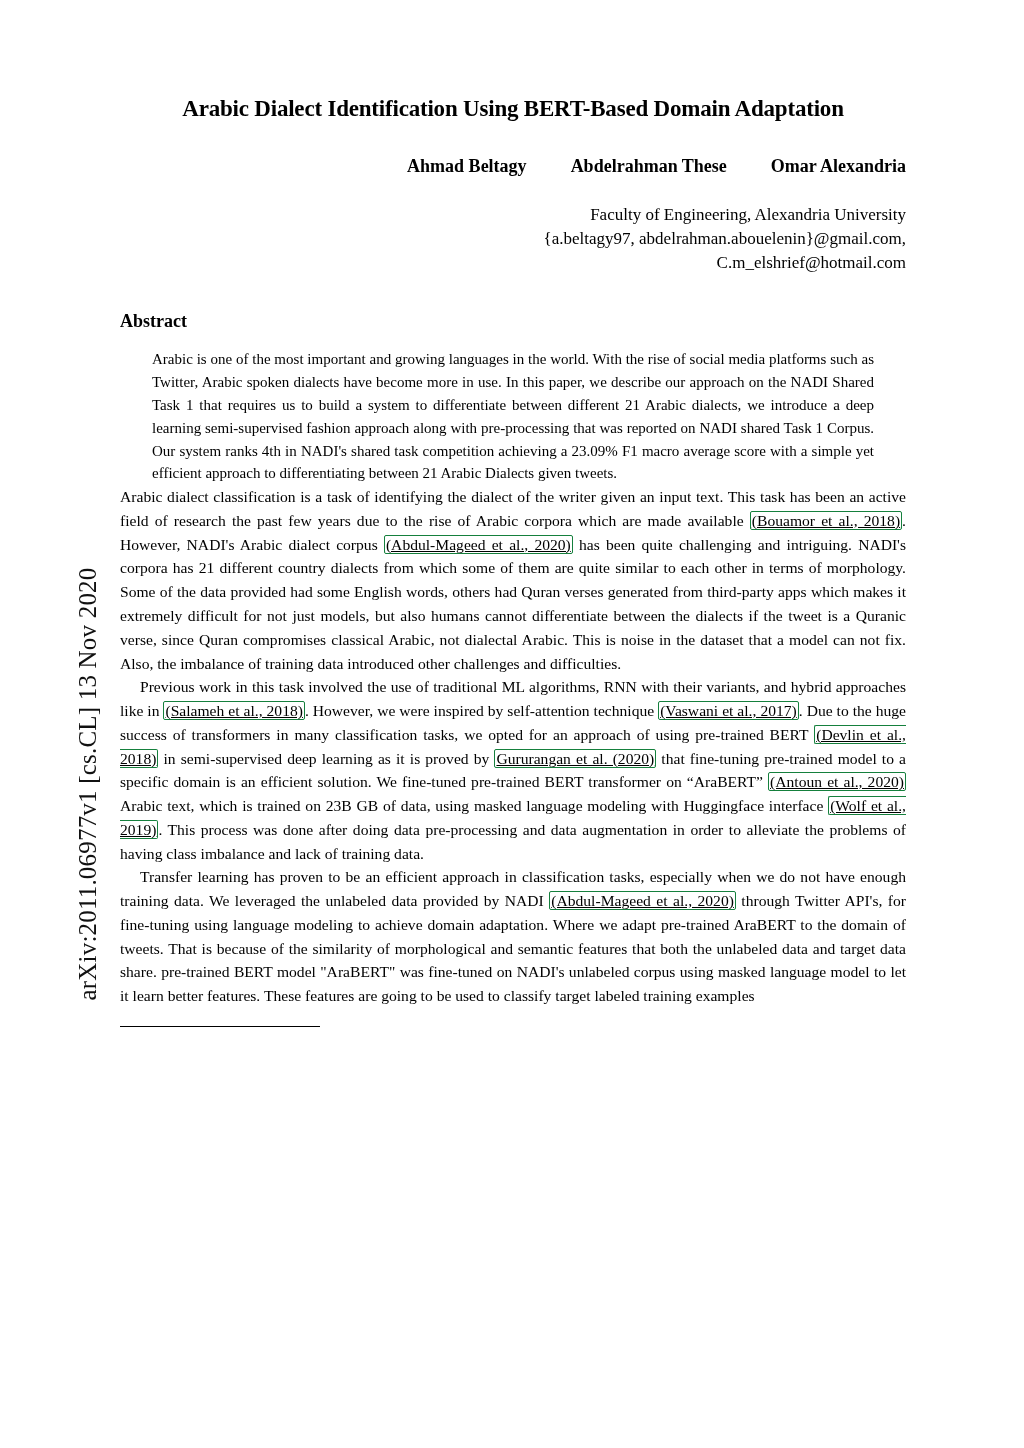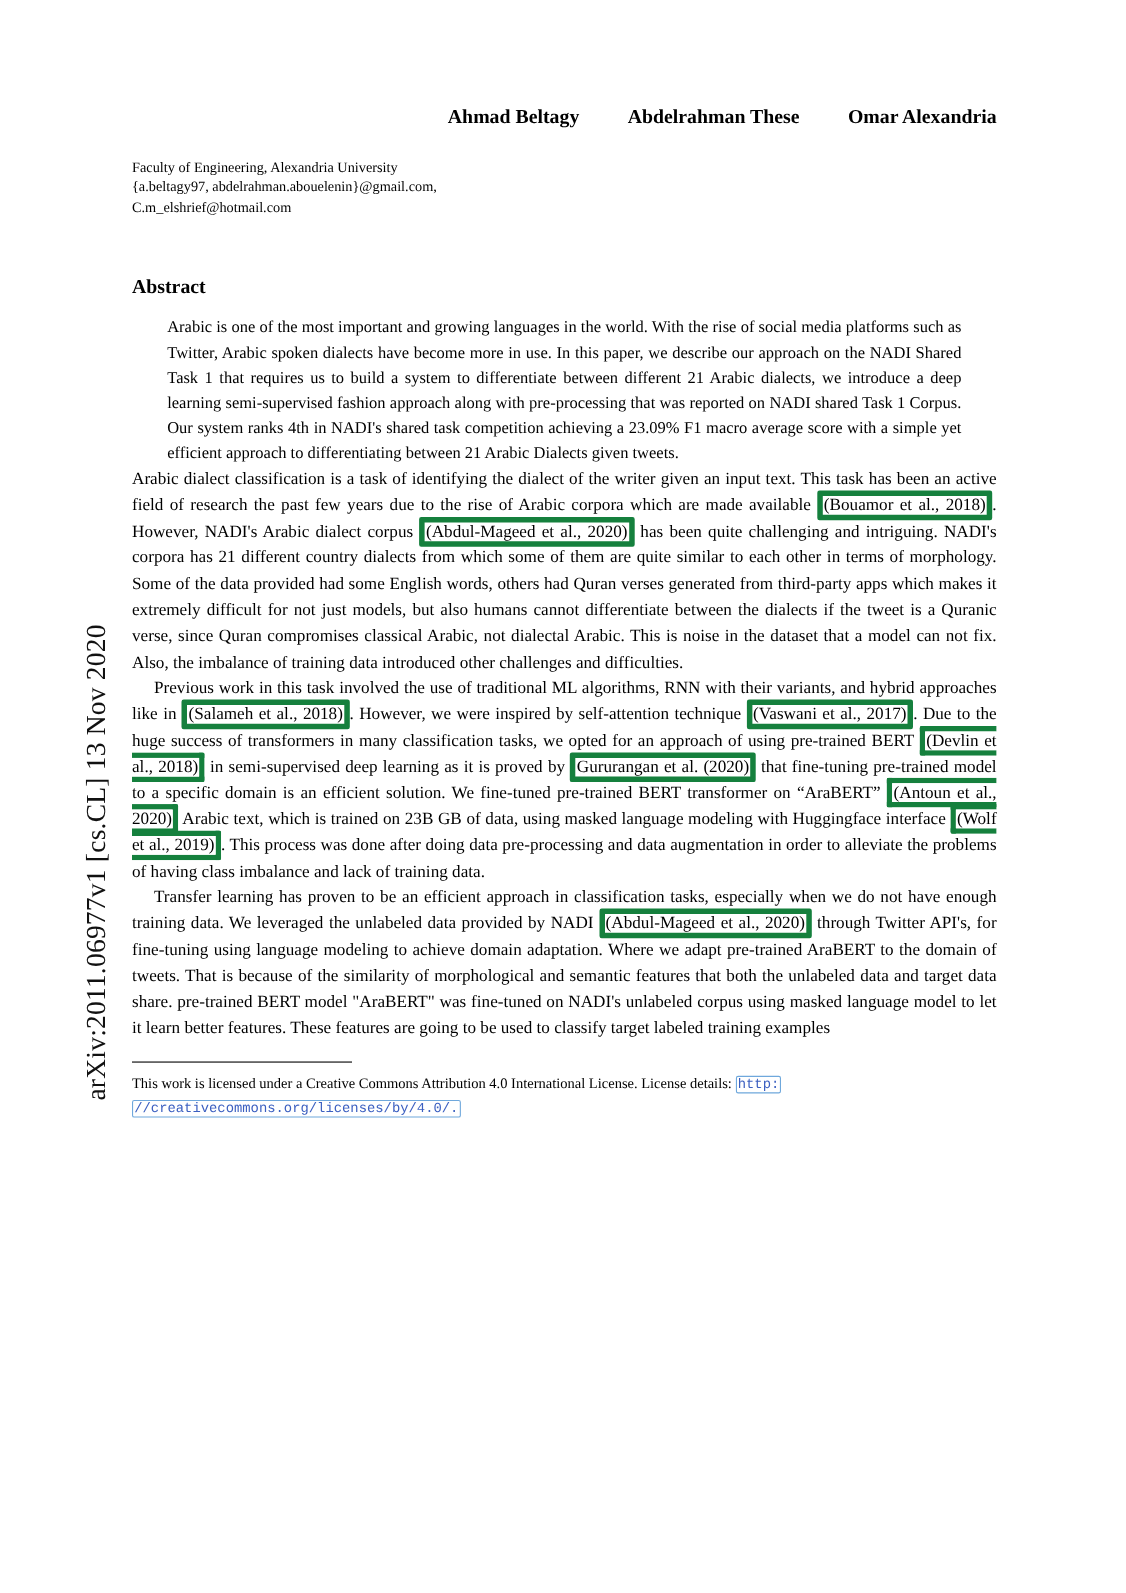--- a/index.html
+++ b/index.html
@@ -52,24 +52,24 @@
   }
   .authors {
     display: flex;
     justify-content: flex-end;
     gap: 44px;
     font-size: 18px;
     font-weight: bold;
     margin-bottom: 26px;
   }
   .affil {
-    text-align: left;
-    font-size: 13px;
+    text-align: right;
+    font-size: 17px;
     line-height: 1.42;
-    margin-bottom: 52px;
+    margin-bottom: 36px;
   }
   .affil div { white-space: nowrap; }
   h2.abstract-head {
     text-align: left;
     font-size: 18px;
     font-weight: bold;
     margin: 0 0 16px 0;
   }
   .abstract {
     margin: 0 32px 0 32px;
@@ -85,24 +85,25 @@
   h2.section .num { margin-right: 14px; }
   p.body {
     font-size: 15.6px;
     line-height: 1.525;
     text-align: justify;
     margin: 0;
     text-indent: 0;
   }
   p.body + p.body { text-indent: 20px; }
   .cite {
-    border: 5px solid #15803d;
+    border: 1px solid #15803d;
     border-radius: 2px;
     padding: 0 1px;
     background: transparent;
+    text-decoration: underline;
   }
   .footnote-rule {
     margin-top: 18px;
     width: 200px;
     height: 1px;
     background: #000;
   }
   .footnote {
     margin-top: 9px;
     font-size: 13.2px;
@@ -121,20 +122,21 @@
 </style>
 </head>
 <body>
 
 <div class="page">
 
   <div class="arxiv-stamp">arXiv:2011.06977v1  [cs.CL]  13 Nov 2020</div>
 
   <div class="content">
 
+    <h1 class="title">Arabic Dialect Identification Using BERT-Based Domain Adaptation</h1>
 
     <div class="authors">
       <span>Ahmad Beltagy</span>
       <span>Abdelrahman These</span>
       <span>Omar Alexandria</span>
     </div>
 
     <div class="affil">
       <div>Faculty of Engineering, Alexandria University</div>
       <div>{a.beltagy97, abdelrahman.abouelenin}@gmail.com,</div>
@@ -145,19 +147,15 @@
     <div class="abstract">Arabic is one of the most important and growing languages in the world. With the rise of social media platforms such as Twitter, Arabic spoken dialects have become more in use. In this paper, we describe our approach on the NADI Shared Task 1 that requires us to build a system to differentiate between different 21 Arabic dialects, we introduce a deep learning semi-supervised fashion approach along with pre-processing that was reported on NADI shared Task 1 Corpus. Our system ranks 4th in NADI's shared task competition achieving a 23.09% F1 macro average score with a simple yet efficient approach to differentiating between 21 Arabic Dialects given tweets.</div>
 
 
     <p class="body"><span>Arabic dialect classification is a task of identifying the dialect of the writer given an input text. This task has been an active field of research the past few years due to the rise of Arabic corpora which are made available </span><span class="cite">(Bouamor et al., 2018)</span><span>. However, NADI's Arabic dialect corpus </span><span class="cite">(Abdul-Mageed et al., 2020)</span><span> has been quite challenging and intriguing. NADI's corpora has 21 different country dialects from which some of them are quite similar to each other in terms of morphology. Some of the data provided had some English words, others had Quran verses generated from third-party apps which makes it extremely difficult for not just models, but also humans cannot differentiate between the dialects if the tweet is a Quranic verse, since Quran compromises classical Arabic, not dialectal Arabic. This is noise in the dataset that a model can not fix. Also, the imbalance of training data introduced other challenges and difficulties.</span></p>
 
     <p class="body"><span>Previous work in this task involved the use of traditional ML algorithms, RNN with their variants, and hybrid approaches like in </span><span class="cite">(Salameh et al., 2018)</span><span>. However, we were inspired by self-attention technique </span><span class="cite">(Vaswani et al., 2017)</span><span>. Due to the huge success of transformers in many classification tasks, we opted for an approach of using pre-trained BERT </span><span class="cite">(Devlin et al., 2018)</span><span> in semi-supervised deep learning as it is proved by </span><span class="cite">Gururangan et al. (2020)</span><span> that fine-tuning pre-trained model to a specific domain is an efficient solution. We fine-tuned pre-trained BERT transformer on “AraBERT” </span><span class="cite">(Antoun et al., 2020)</span><span> Arabic text, which is trained on 23B GB of data, using masked language modeling with Huggingface interface </span><span class="cite">(Wolf et al., 2019)</span><span>. This process was done after doing data pre-processing and data augmentation in order to alleviate the problems of having class imbalance and lack of training data.</span></p>
 
     <p class="body"><span>Transfer learning has proven to be an efficient approach in classification tasks, especially when we do not have enough training data. We leveraged the unlabeled data provided by NADI </span><span class="cite">(Abdul-Mageed et al., 2020)</span><span> through Twitter API's, for fine-tuning using language modeling to achieve domain adaptation. Where we adapt pre-trained AraBERT to the domain of tweets. That is because of the similarity of morphological and semantic features that both the unlabeled data and target data share. pre-trained BERT model "AraBERT" was fine-tuned on NADI's unlabeled corpus using masked language model to let it learn better features. These features are going to be used to classify target labeled training examples</span></p>
 
     <div class="footnote-rule"></div>
-    <div class="footnote">
-      <span>This work is licensed under a Creative Commons Attribution 4.0 International License. License details: </span><span class="url-link">http:</span><br>
-      <span class="url-link">//creativecommons.org/licenses/by/4.0/.</span>
-    </div>
 
   </div>
 </div>
 
 </body></html>

